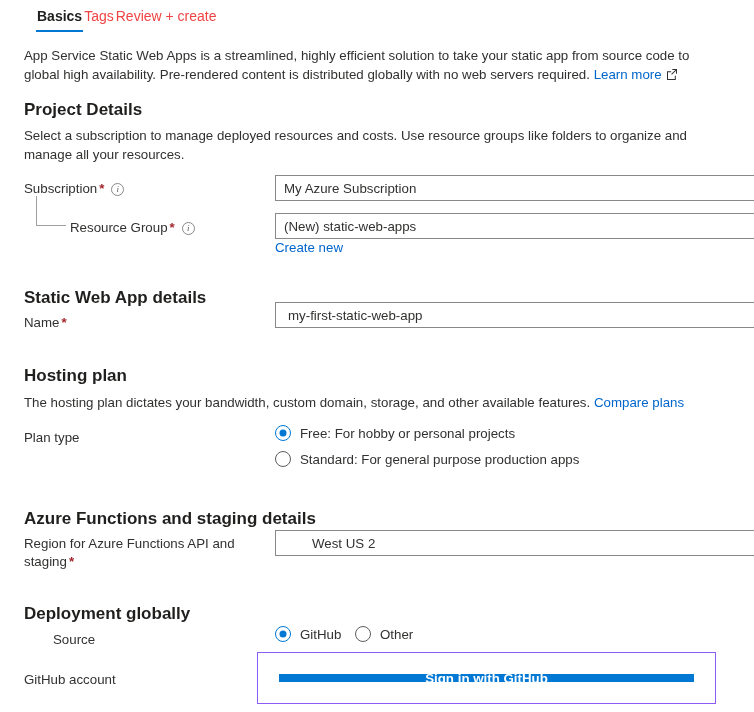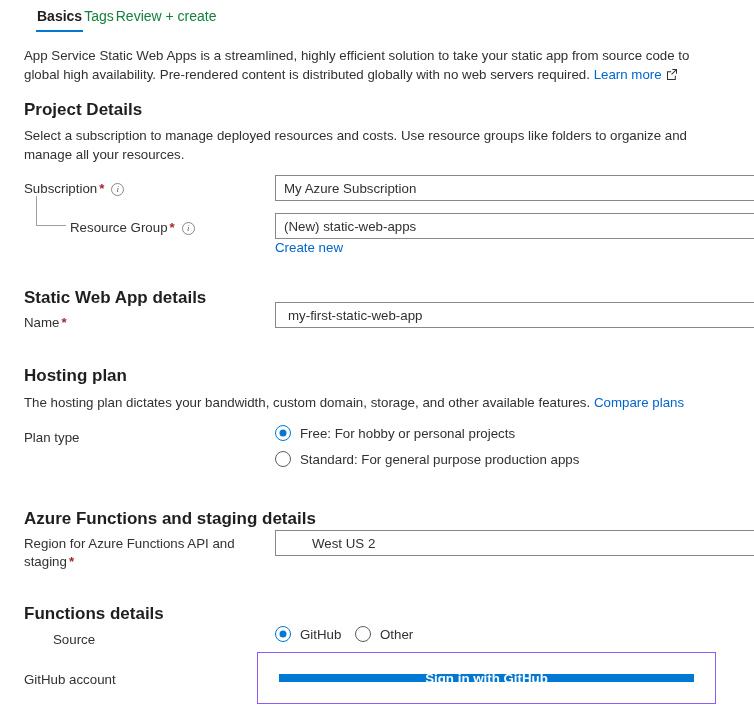--- a/index.html
+++ b/index.html
@@ -12,21 +12,21 @@
     overflow: hidden;
   }
   .page { position: relative; width: 754px; height: 712px; }
 
   
   .tabs {
     position: absolute; left: 24px; top: 6px;
     display: flex; align-items: flex-start;  margin-left: 12px;
   }
   .tab {
-    font-size: 14px; color: #15803d; padding: 2px 1px 8px 1px;
+    font-size: 14px; color: #ef4444; padding: 2px 1px 8px 1px;
     cursor: pointer; white-space: nowrap; position: relative;
   }
   .tab.active { color: #201f1e; font-weight: 700; }
   .tab.active::after {
     content: ""; position: absolute; left: 0; right: 0; bottom: 0;
     height: 2px; background: #0078d4;
   }
 
   
   .intro {
@@ -196,21 +196,21 @@
   <div class="label" style="left:24px; top:535px; width:240px;">
     <span>Region for Azure Functions API and staging</span><span class="req">*</span>
   </div>
   <div class="ctrl" style="top:530px;padding-left:36px;">
     <span class="val">West US 2</span>
     <span class="chev"><svg width="12" height="12" viewBox="0 0 12 12">
           <path d="M1.5 4L6 8.2 10.5 4" stroke="#201f1e" stroke-width="1.2" fill="none"></path>
         </svg></span>
   </div>
 
-  <div class="heading" style="top:604px;">Functions details</div>
+  <div class="heading" style="top:604px;">Deployment globally</div>
   <div class="label" style="left:24px; top:631px;margin-left:29px;">Source</div>
 
   <div class="radio-row" style="left:275px; top:626px;">
     <span class="radio on"></span>
     <span>GitHub</span>
   </div>
   <div class="radio-row" style="left:355px; top:626px;">
     <span class="radio"></span>
     <span>Other</span>
   </div>

